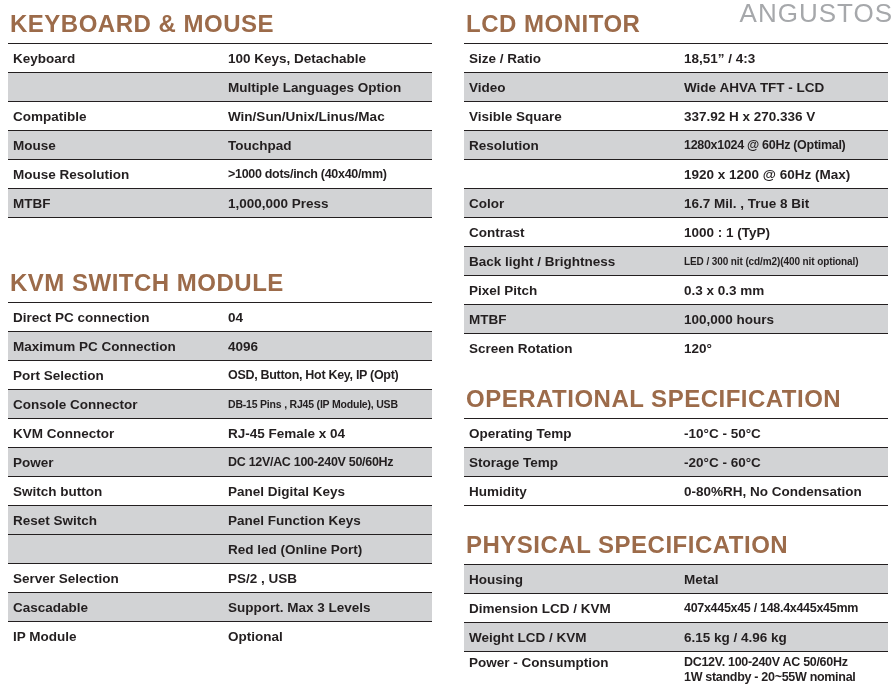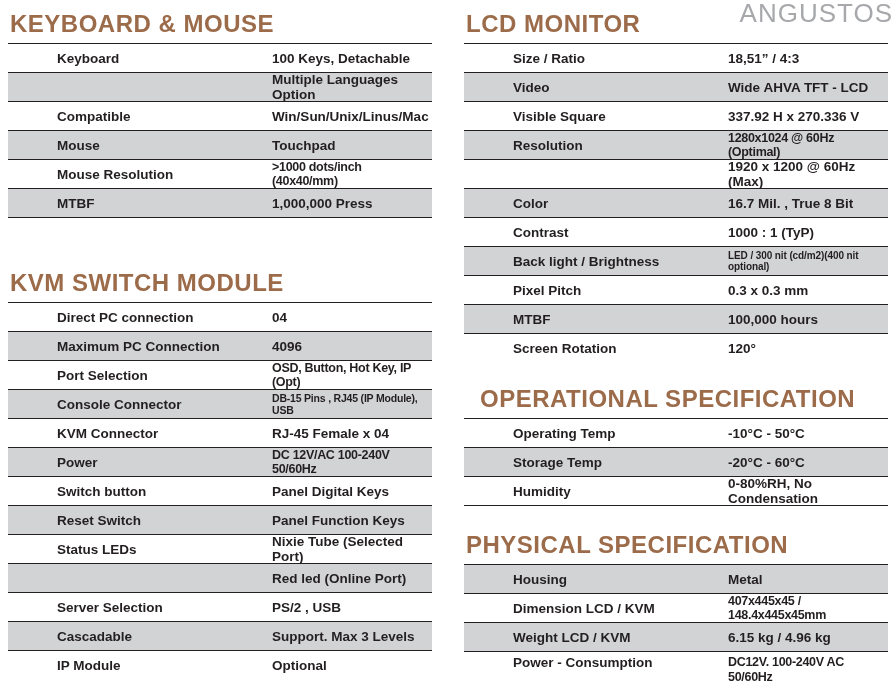--- a/index.html
+++ b/index.html
@@ -27,39 +27,39 @@
     margin: 0;
     padding: 10px 2px 5px 2px;
     font-size: 24px;
     line-height: 28px;
     font-weight: 700;
     letter-spacing: 0.5px;
     color: var(--heading);
     white-space: nowrap;
   }
   .sec-kvm h2.sec-title { margin-top: 41px; }
-  .sec-operational h2.sec-title { margin-top: 12px; margin-left: 14px; }
+  .sec-operational h2.sec-title { margin-top: 12px; }
   .sec-physical h2.sec-title { margin-top: 15px; }
 
   .rows { border-top: 1.5px solid var(--line); }
   .row {
     display: flex;
     align-items: center;
     height: 29px;
     border-bottom: 1.5px solid var(--line);
     font-size: 13.5px;
     font-weight: 700;
   }
   .row.shaded { background: var(--shade); }
   .rows.no-last .row:last-child { border-bottom: none; }
   .row.tall { height: 20px; align-items: flex-start; padding-top: 3px; }
   .row.tall .cell.value { line-height: 15px; }
 
   .cell { white-space: pre-line; }
-  .cell.label { width: 220px; padding-left: 5px; flex: none; margin-left: 44px; }
+  .cell.label { width: 220px; padding-left: 5px; flex: none; }
   .cell.value { flex: 1; padding-right: 2px; }
   .cell.value.v-condensed { font-size: 12.5px; letter-spacing: -0.3px; }
   .cell.value.v-extra-condensed { font-size: 10.5px; letter-spacing: -0.2px; }
   .cell.value.v-fine-print { font-size: 10px; letter-spacing: -0.1px; }
 
   .brand {
     position: absolute;
     top: 0; right: -5px;
     font-size: 26px;
     line-height: 26px;
@@ -132,24 +132,20 @@
             <span class="cell value v-condensed">DC 12V/AC 100-240V 50/60Hz</span>
           </div>
           <div class="row">
             <span class="cell label">Switch button</span>
             <span class="cell value">Panel Digital Keys</span>
           </div>
           <div class="row shaded">
             <span class="cell label">Reset Switch</span>
             <span class="cell value">Panel Function Keys</span>
           </div>
-          <div class="row">
-            <span class="cell label">Status LEDs</span>
-            <span class="cell value">Nixie Tube (Selected Port)</span>
-          </div>
           <div class="row shaded">
             <span class="cell label"></span>
             <span class="cell value">Red led (Online Port)</span>
           </div>
           <div class="row">
             <span class="cell label">Server Selection</span>
             <span class="cell value">PS/2 , USB</span>
           </div>
           <div class="row shaded">
             <span class="cell label">Cascadable</span>

